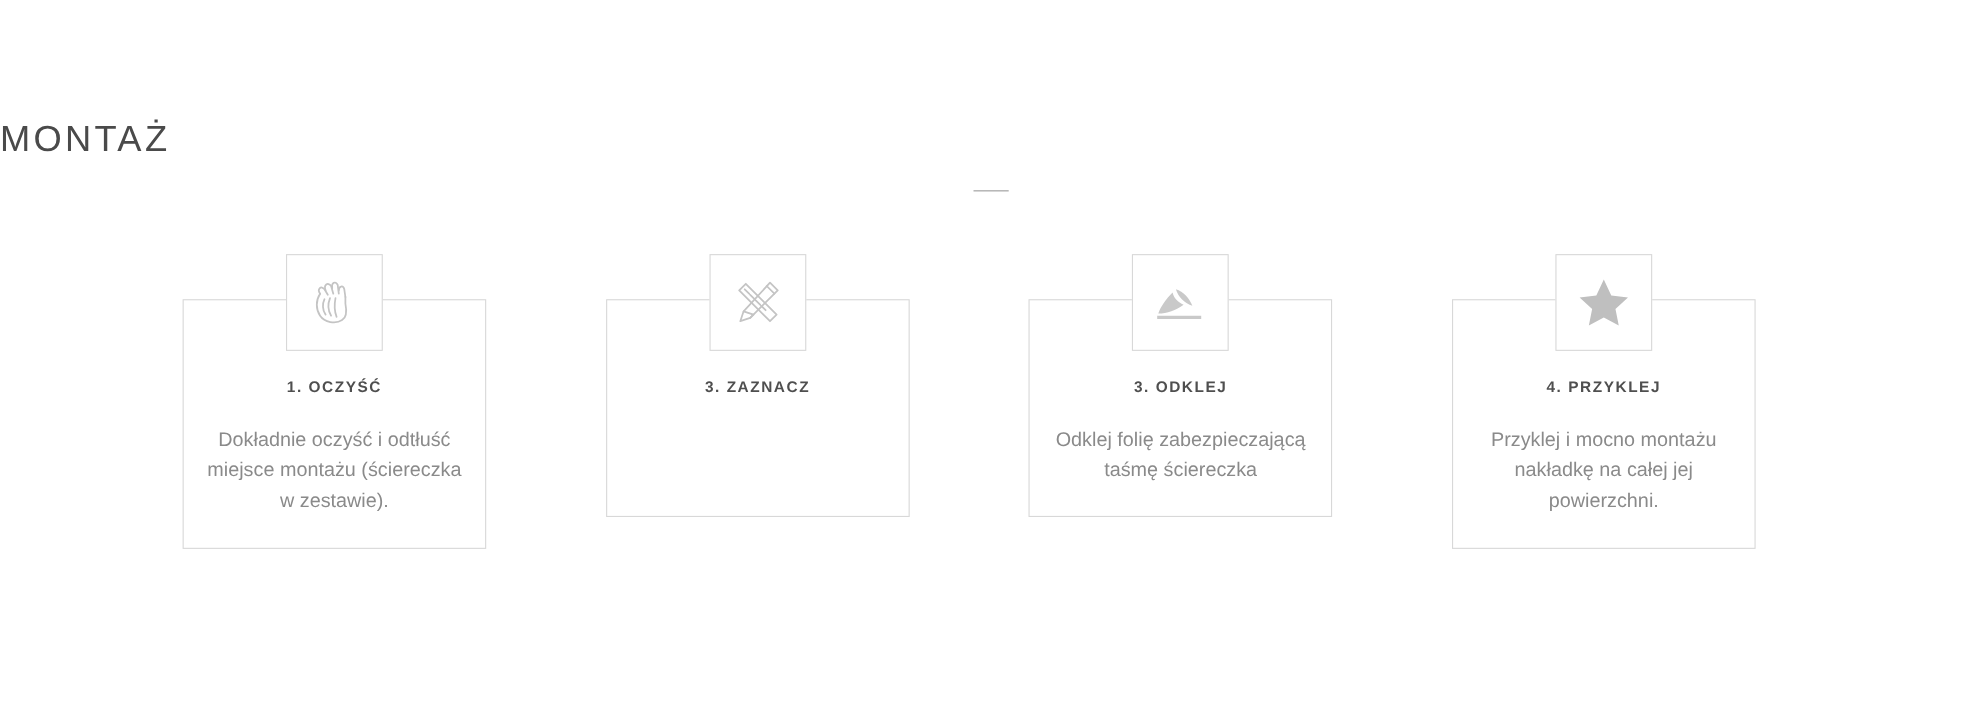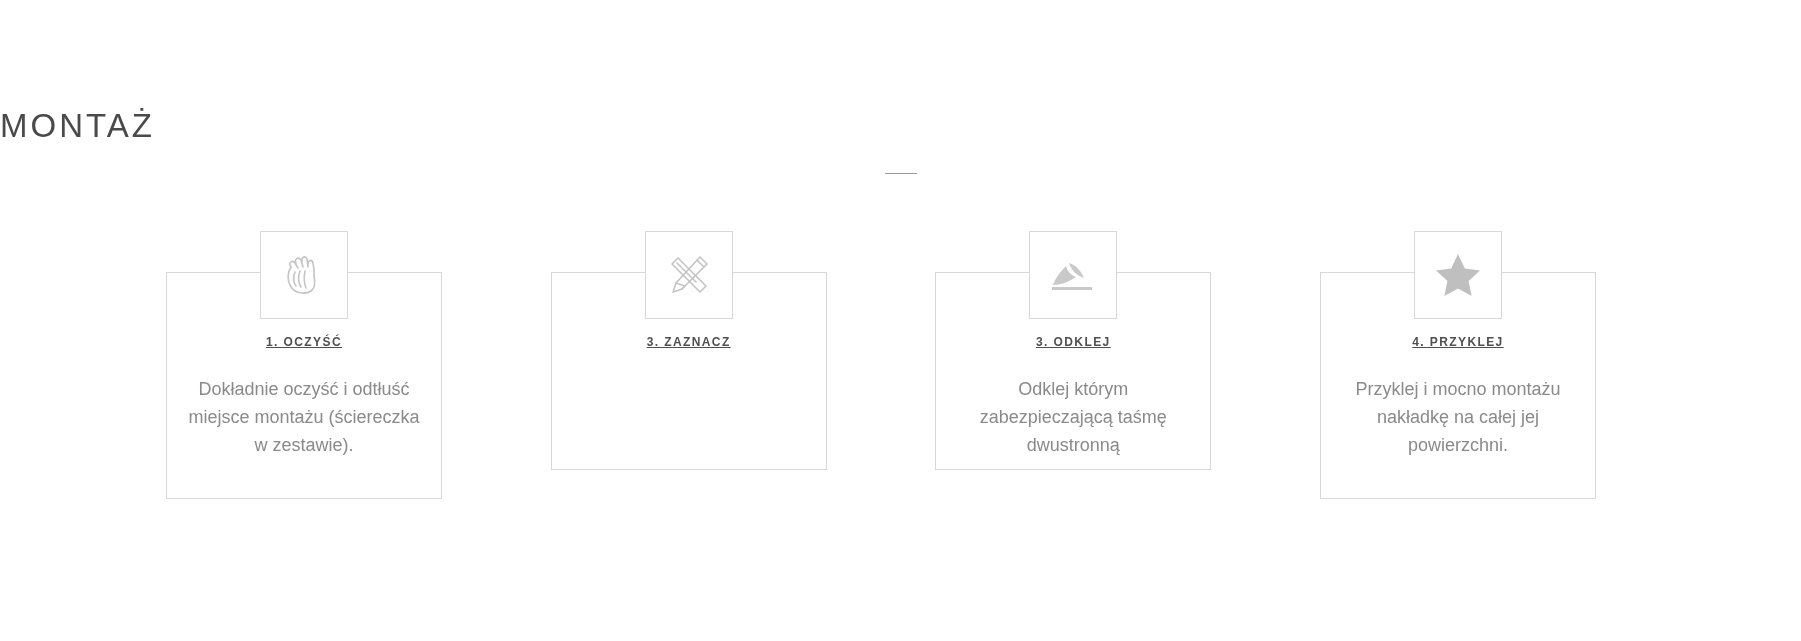--- a/index.html
+++ b/index.html
@@ -81,27 +81,26 @@
     background: #ffffff;
     display: flex;
     align-items: center;
     justify-content: center;
   }
   .step-icon svg {
     display: block;
   }
 
   .step-title {
-    font-size: 12px;
+    font-size: 14px;
     letter-spacing: 1.4px;
     font-weight: 700;
     color: #4f4f4f;
-    margin: 0 0 26px 0;
+    margin: 8px 0 26px 0;
     white-space: nowrap;
-    text-decoration: underline;
   }
 
   .step-text {
     font-size: 18px;
     line-height: 28px;
     color: #8a8a8a;
     margin: 0;
     font-weight: 400;
   }
 </style>
@@ -157,21 +156,21 @@
       <div class="step-icon">
         <svg width="52" height="52" viewBox="0 0 52 52" aria-hidden="true">
           <g fill="#c9c9c9">
             <path d="M6 36 C14 36 22 33 29 28 C24 26 20 22 19 17 C13 23 8 30 6 36 Z"></path>
             <path d="M22 14 C24 21 30 27 37 29 C34 22 29 16 22 14 Z"></path>
             <path d="M5 38 L45 38 L45 41 L5 41 Z"></path>
           </g>
         </svg>
       </div>
       <div class="step-title">3. ODKLEJ</div>
-      <p class="step-text">Odklej którym zabezpieczającą taśmę dwustronną</p>
+      <p class="step-text">Odklej folię zabezpieczającą taśmę ściereczka</p>
     </div>
 
     <div class="step tall">
       <div class="step-icon">
         <svg width="52" height="52" viewBox="0 0 52 52" aria-hidden="true">
           <polygon fill="#bfbfbf" points="26,5 32.8,19.6 48,21.5 36.6,32 39.6,47 26,39.6 12.4,47 15.4,32 4,21.5 19.2,19.6"></polygon>
         </svg>
       </div>
       <div class="step-title">4. PRZYKLEJ</div>
       <p class="step-text">Przyklej i mocno montażu nakładkę na całej jej powierzchni.</p>

